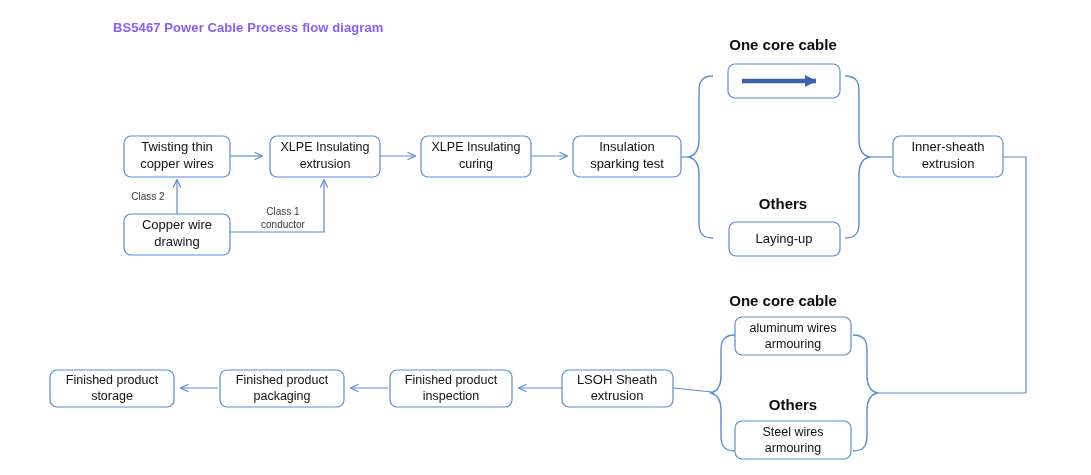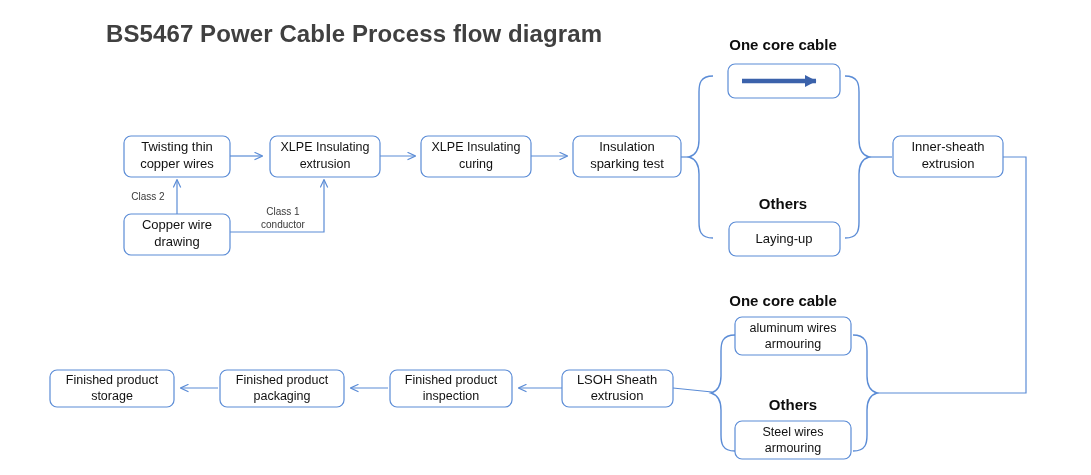--- a/index.html
+++ b/index.html
@@ -68,26 +68,26 @@
     stroke: #5b8cd6;
     stroke-width: 1.4;
   }
   .thick-arrow {
     fill: none;
     stroke: #3b62ab;
     stroke-width: 4.5;
   }
   .title {
     position: absolute;
-    left: 106px;
+    left: 113px;
     top: 20px;
     font-family: "Liberation Sans", sans-serif;
-    font-size: 24px;
+    font-size: 13px;
     font-weight: bold;
-    color: #404040;
+    color: #8b5cf6;
     white-space: nowrap;
     letter-spacing: 0.1px;
   }
 </style>
 </head>
 <body>
 
 <div id="diagram-root">
 
   <div class="title">BS5467 Power Cable Process flow diagram</div>

